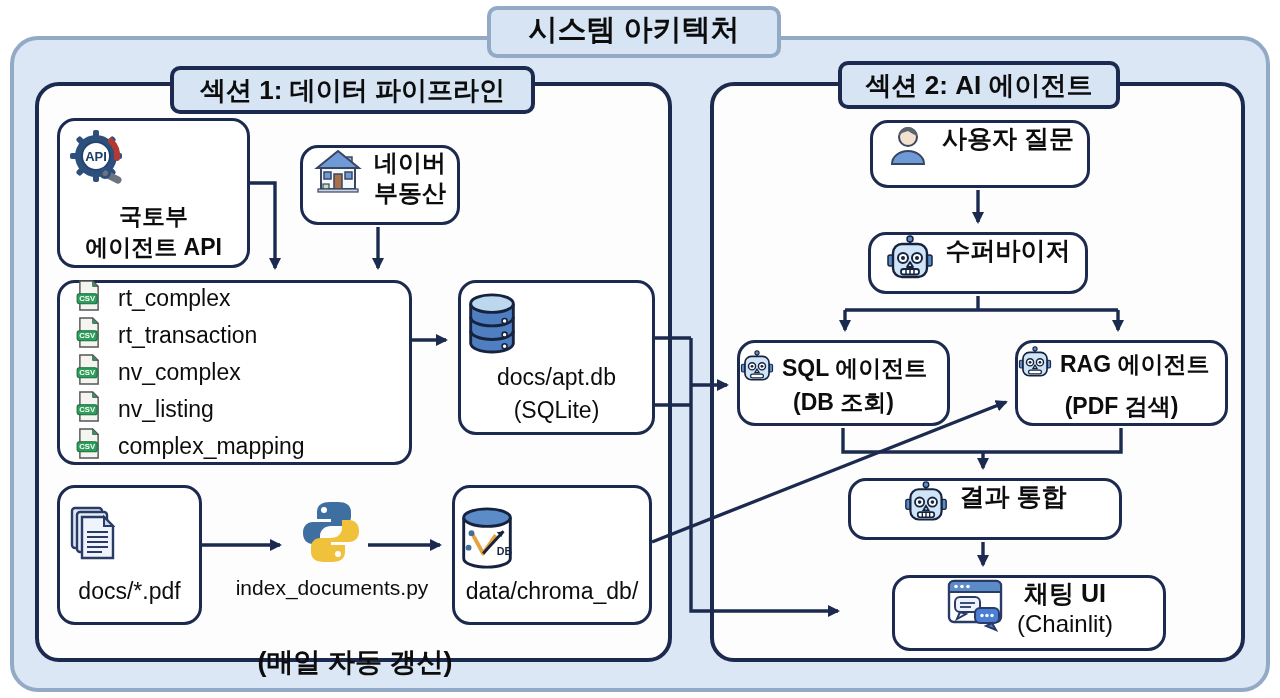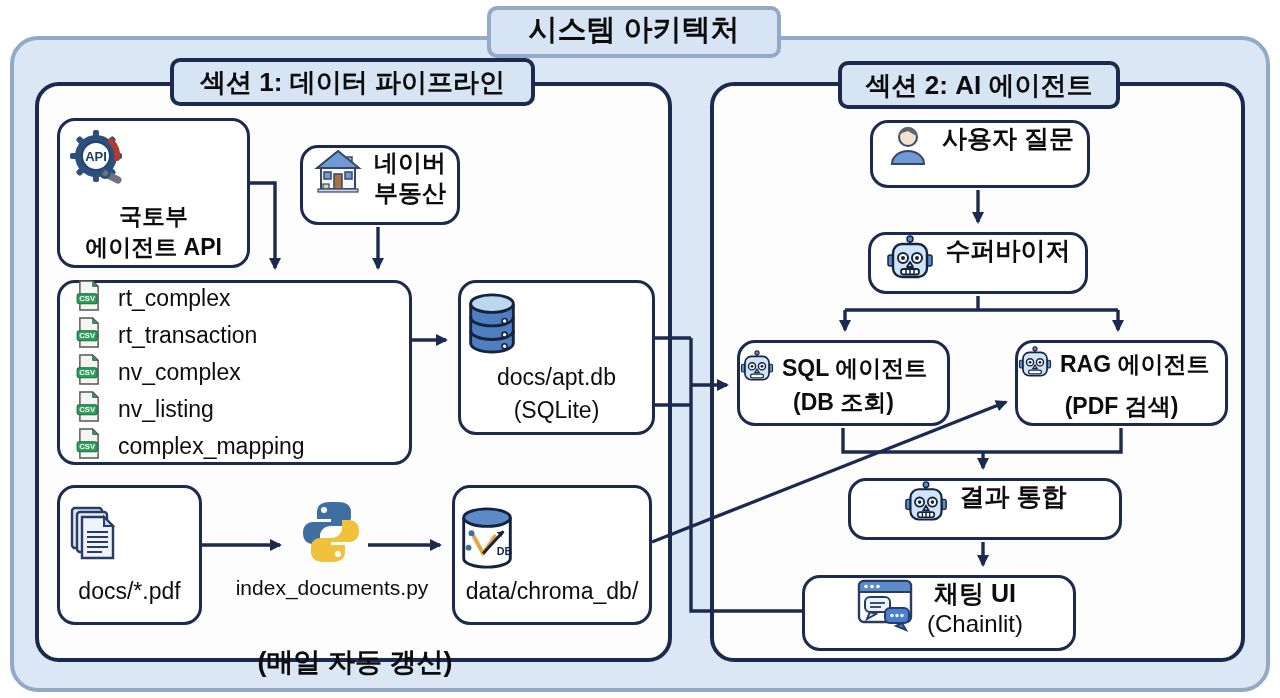--- a/index.html
+++ b/index.html
@@ -22,21 +22,21 @@
   .panel{
     background:#fdfdfd;border:4px solid #1b2a4e;border-radius:24px;z-index:1;
   }
   .panel-s1{left:35px;top:82px;width:629px;height:572px;}
   .panel-s2{left:710px;top:82px;width:527px;height:572px;}
   .header-tab{
     z-index:5;background:#d6e4f3;border:4px solid #1b2a4e;border-radius:10px;
     display:flex;align-items:center;justify-content:center;
     font-size:26px;font-weight:bold;
   }
-  .tab-s1{left:170px;top:58px;width:357px;height:40px;}
+  .tab-s1{left:170px;top:66px;width:357px;height:40px;}
   .tab-s2{left:838px;top:61px;width:274px;height:40px;}
   
   .node{
     background:#ffffff;border:3.5px solid #1b2a4e;border-radius:18px;z-index:4;
     display:flex;justify-content:center;box-sizing:border-box;
   }
   .col{flex-direction:column;}
   .node-label{font-weight:bold;font-size:23px;text-align:center;line-height:1.25;}
   .code-label{font-weight:500;font-size:23px;text-align:center;line-height:1.25;}
   .row-gap{gap:12px;}
@@ -356,21 +356,21 @@
       <path d="M24,27 l-3,5 h6 z" fill="none" stroke="#16233f" stroke-width="1.8"></path>
       <rect x="15" y="34" width="18" height="5.5" rx="2.5" fill="#fff" stroke="#16233f" stroke-width="1.8"></rect>
       <line x1="20" y1="34" x2="20" y2="39.5" stroke="#16233f" stroke-width="1.5"></line>
       <line x1="24" y1="34" x2="24" y2="39.5" stroke="#16233f" stroke-width="1.5"></line>
       <line x1="28" y1="34" x2="28" y2="39.5" stroke="#16233f" stroke-width="1.5"></line>
     </svg>
   </span>
   <span class="node-label" style="font-size:25px;">결과 통합</span>
 </div>
 
-<div class="abs node row-gap" style="left:802px;top:575px;width:274px;height:76px;">
+<div class="abs node row-gap" style="left:892px;top:575px;width:274px;height:76px;">
   <span>
     <svg width="60" height="58" viewBox="0 0 60 58">
       <rect x="4" y="3" width="52" height="41" rx="5" fill="#ffffff" stroke="#2a3b66" stroke-width="2.4"></rect>
       <path d="M4,8 a5,5 0 0 1 5,-5 h42 a5,5 0 0 1 5,5 v6 H4 z" fill="#5b8cc8" stroke="#2a3b66" stroke-width="2"></path>
       <circle cx="11" cy="8.5" r="1.8" fill="#fff"></circle>
         <circle cx="17" cy="8.5" r="1.8" fill="#fff"></circle>
         <circle cx="23" cy="8.5" r="1.8" fill="#fff"></circle>
       <rect x="10" y="19" width="25" height="15" rx="5" fill="#eef3fb" stroke="#2a3b66" stroke-width="2"></rect>
       <path d="M15,34 l-3,7 9,-5 z" fill="#eef3fb" stroke="#2a3b66" stroke-width="2"></path>
       <line x1="15" y1="25" x2="30" y2="25" stroke="#2a3b66" stroke-width="1.8"></line>

